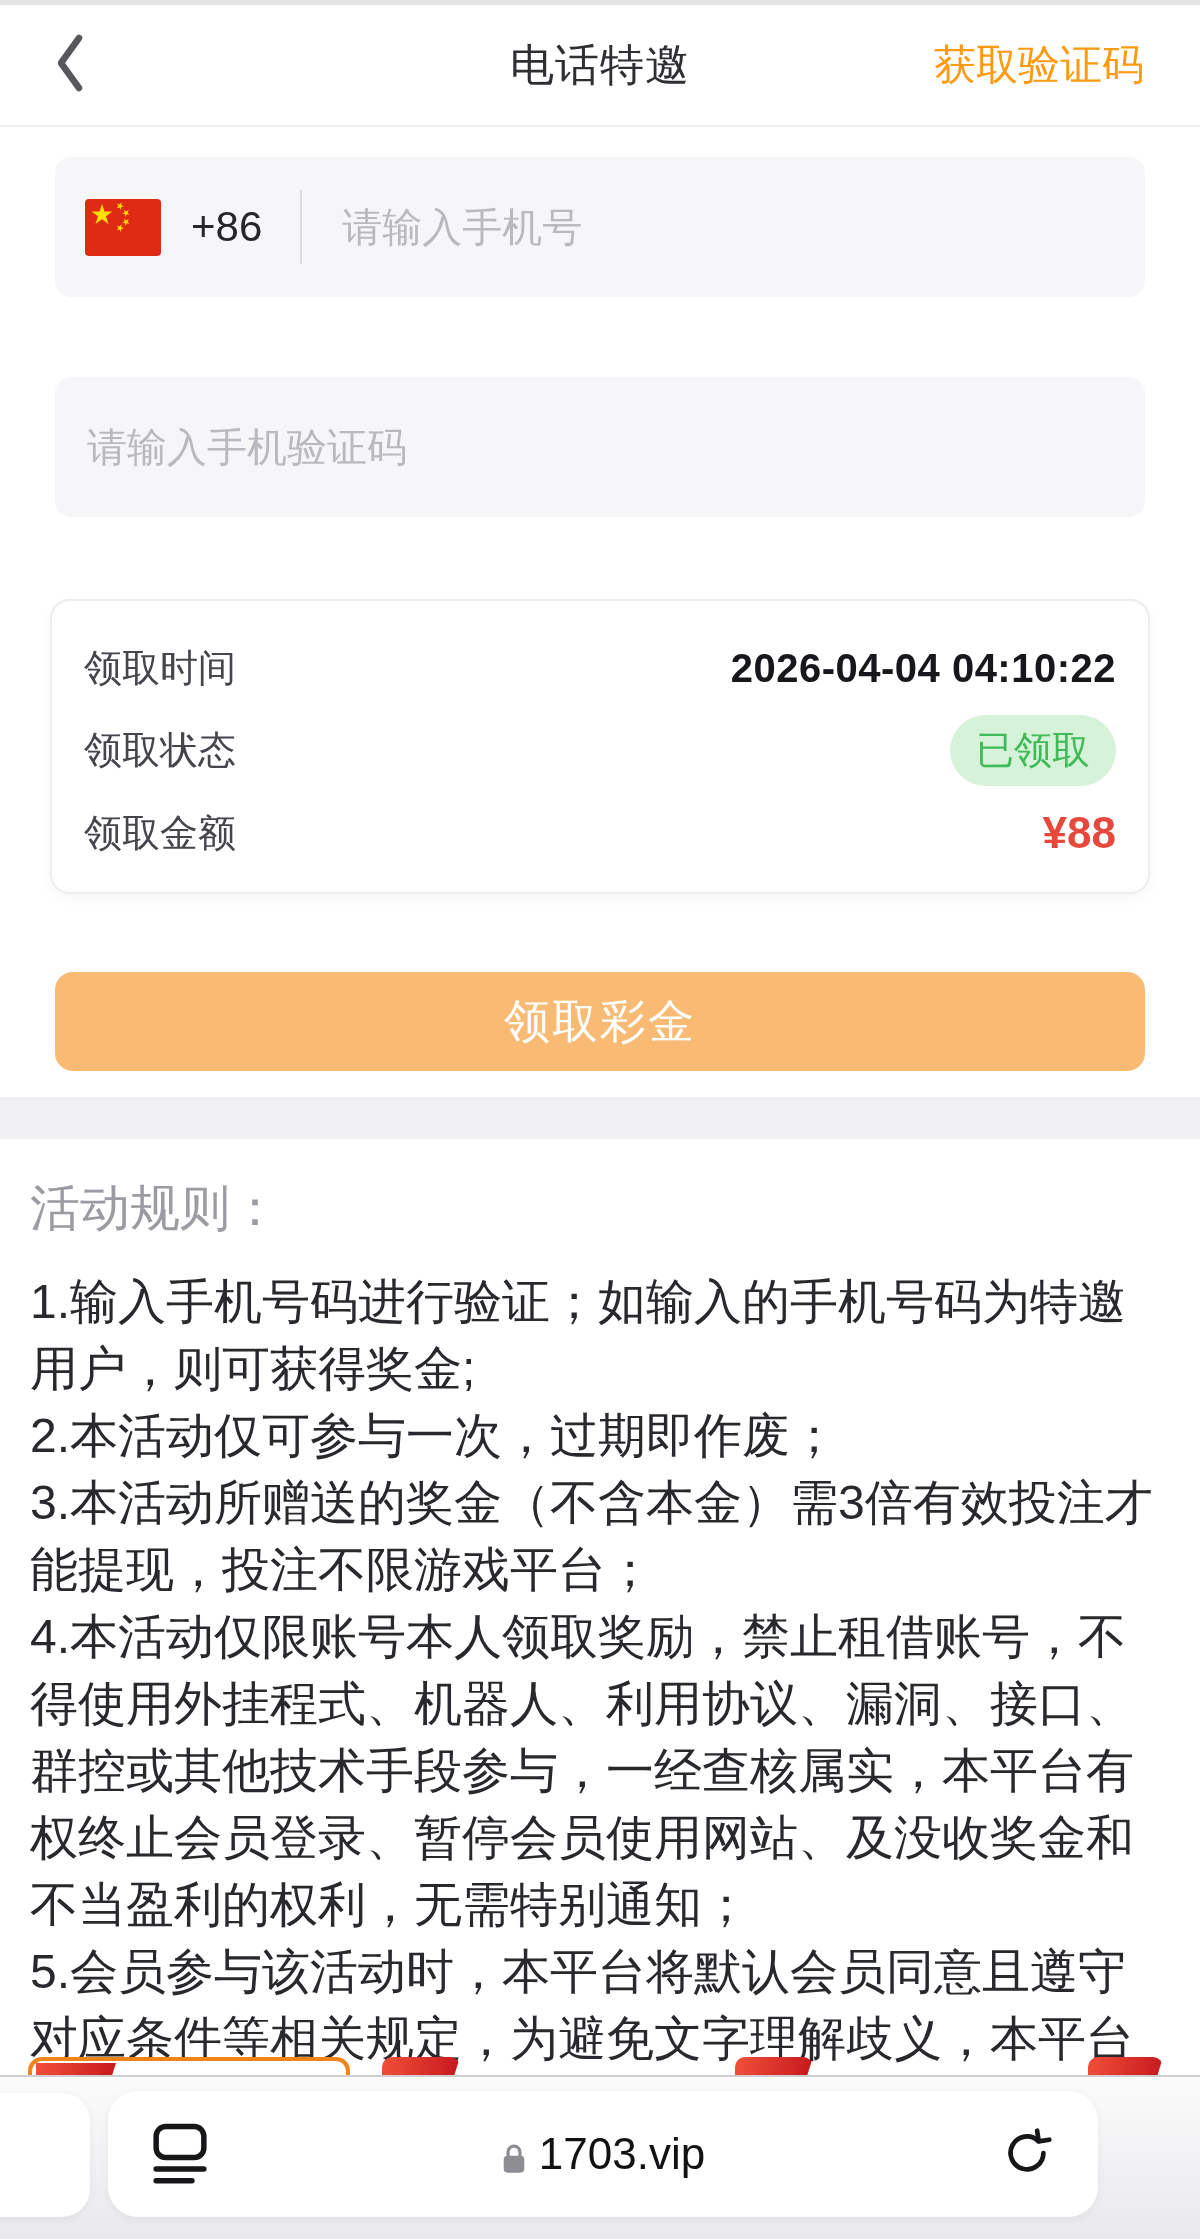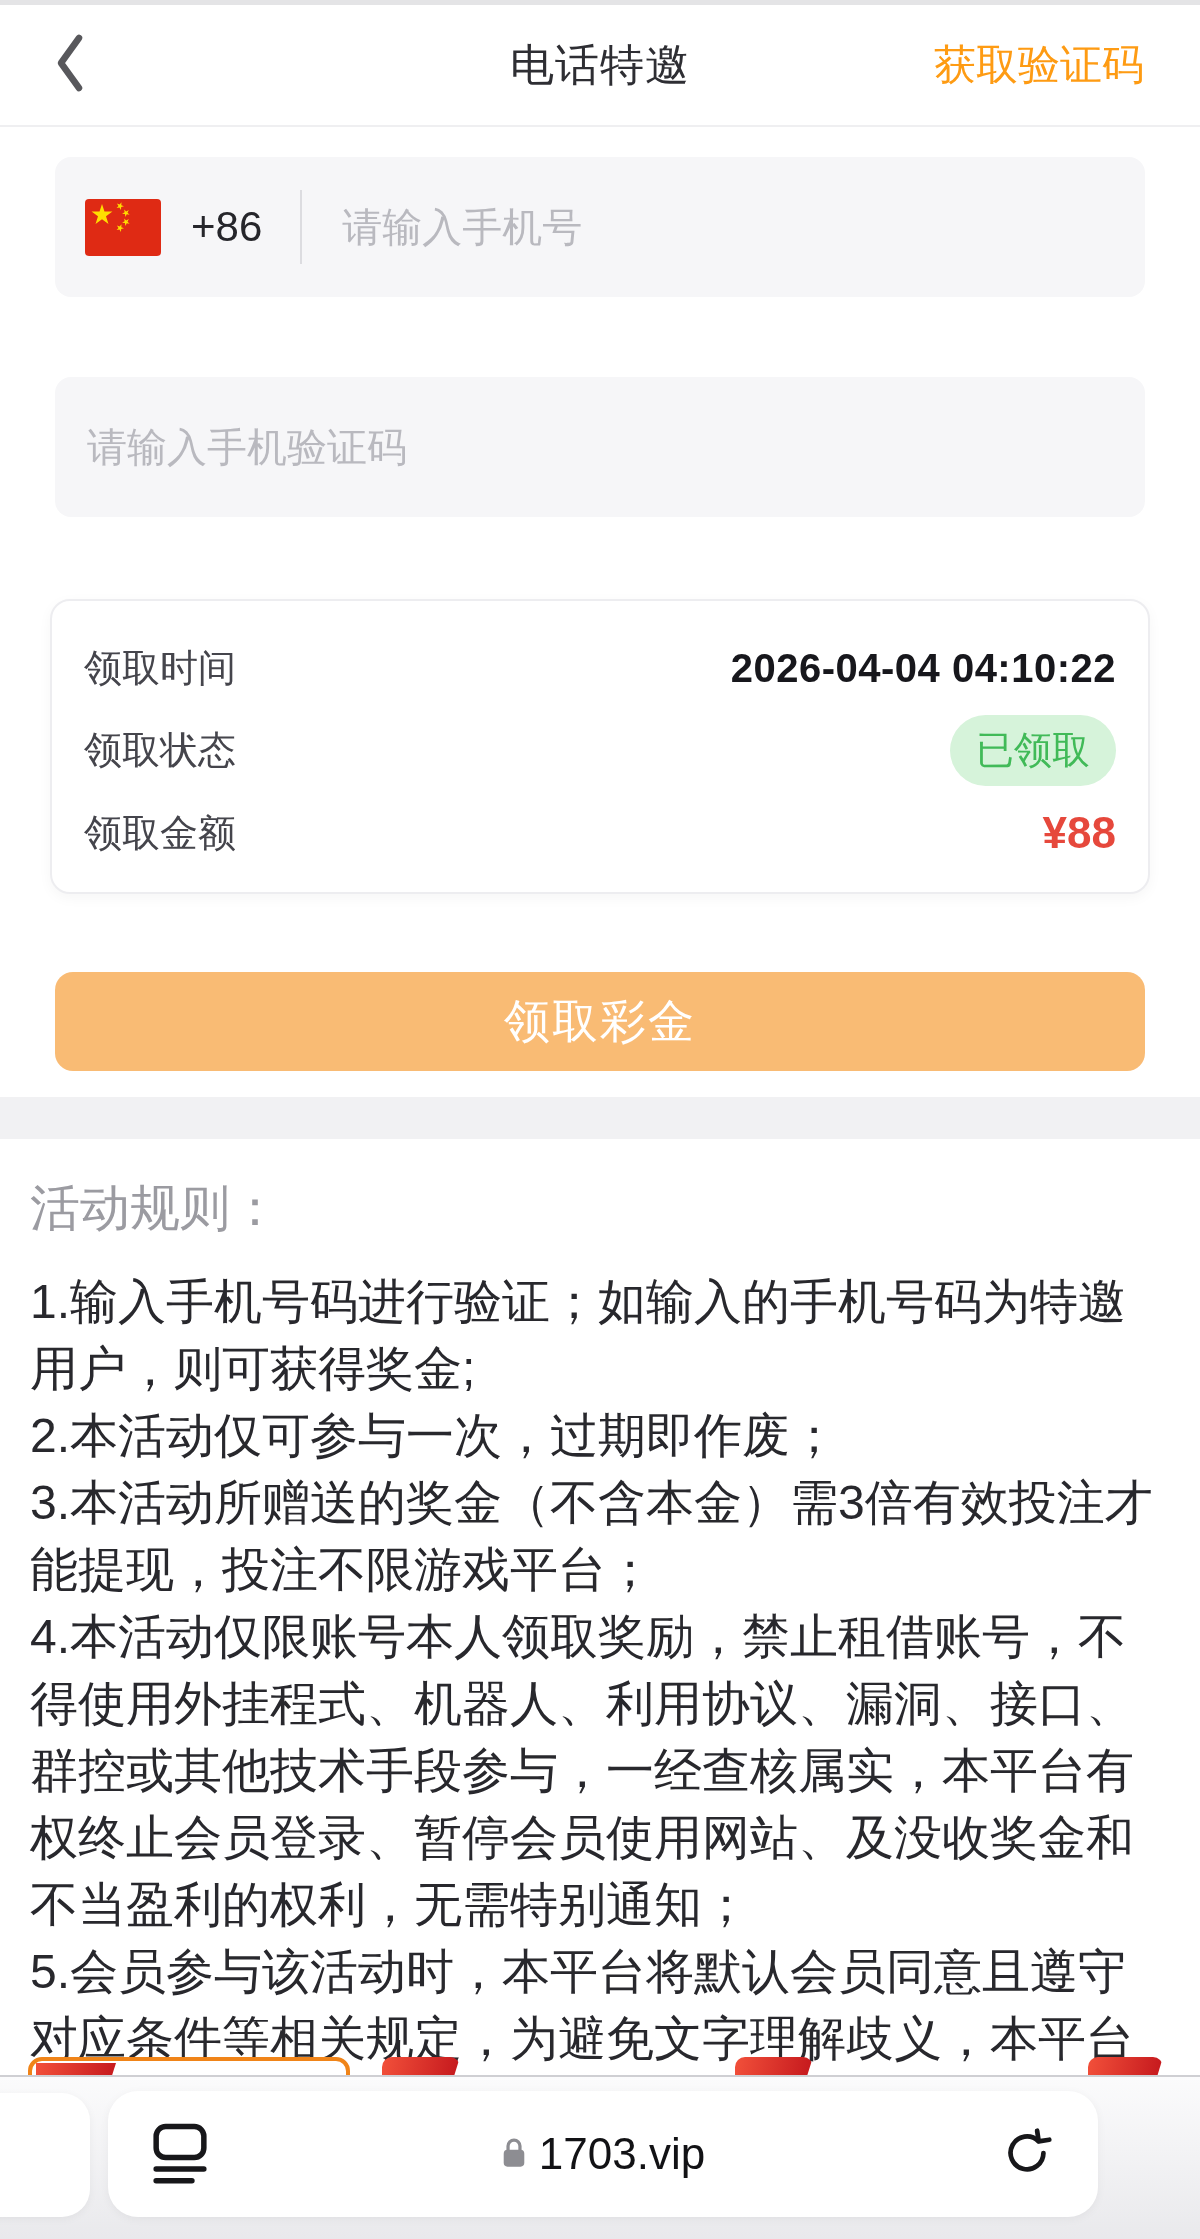--- a/index.html
+++ b/index.html
@@ -103,21 +103,21 @@
     position:absolute;left:-40px;top:16px;width:130px;height:124px;
     background:#fff;border-radius:28px;box-shadow:0 2px 8px rgba(0,0,0,0.05);cursor:pointer;
   }
   .url-pill{
     position:absolute;left:108px;top:14px;width:990px;height:126px;
     background:#fff;border-radius:30px;box-shadow:0 2px 10px rgba(0,0,0,0.05);
     display:flex;align-items:center;justify-content:center;cursor:pointer;
   }
   .reader-btn{position:absolute;left:44px;top:32px;width:56px;height:62px;cursor:pointer;}
   .reload-btn{position:absolute;right:44px;top:34px;width:54px;height:56px;cursor:pointer;}
-  .url-wrap{display:flex;align-items:center;gap:12px;}
+  .url-wrap{display:flex;align-items:flex-end;gap:12px;}
   .url-text{font-size:44px;color:#121215;}
 </style>
 </head>
 <body>
 
 <div class="screen">
 
   <div class="top-strip"></div>
 
   <div class="header">

